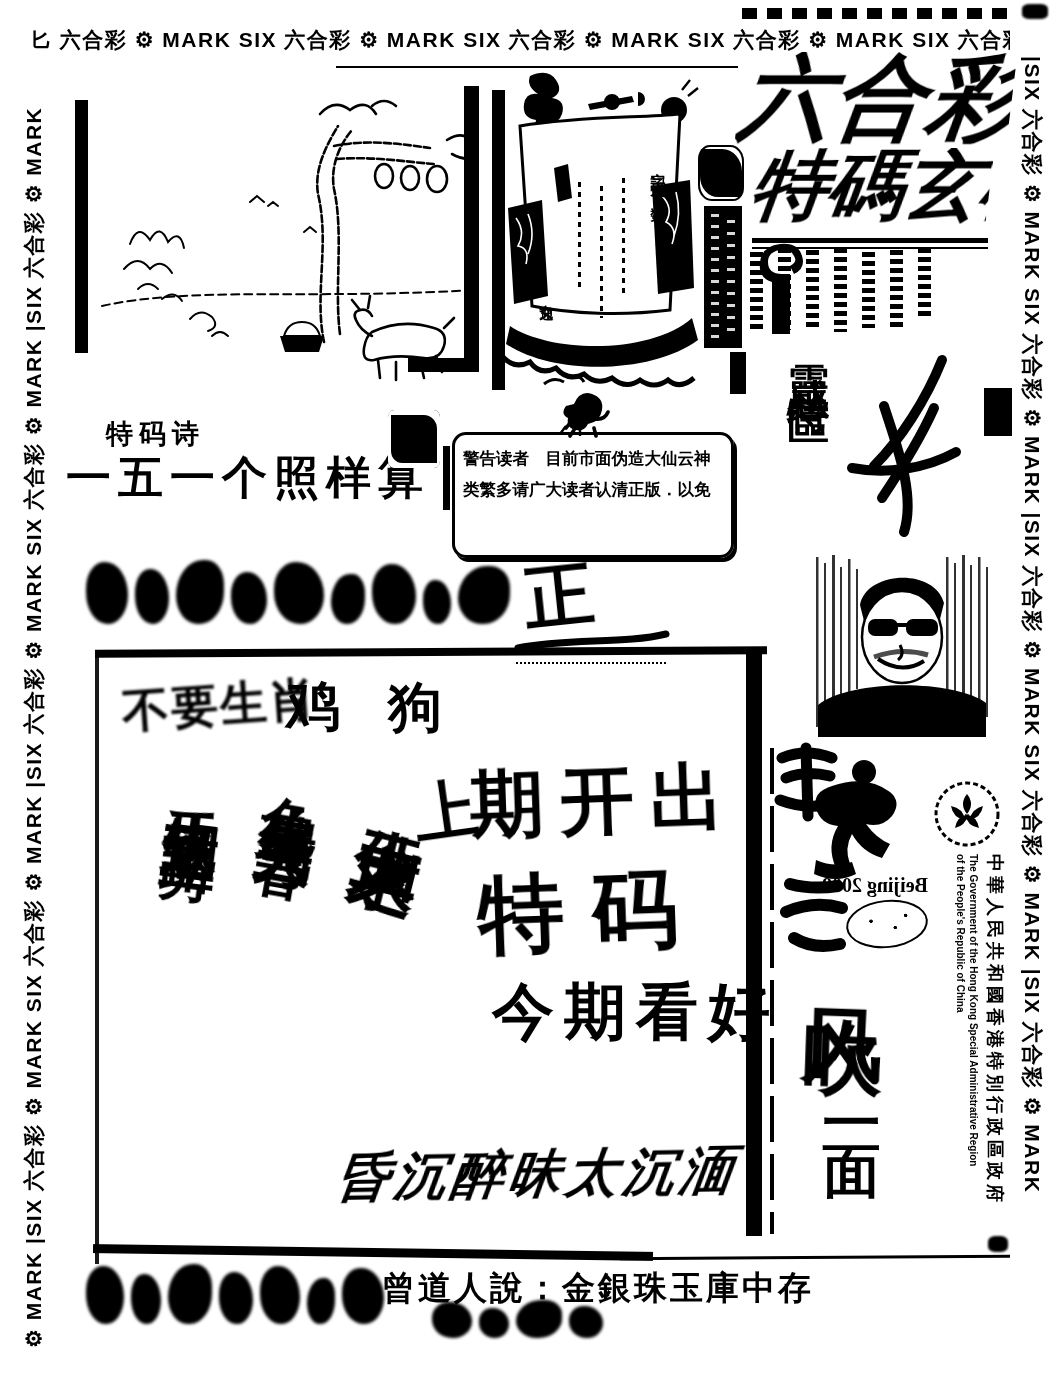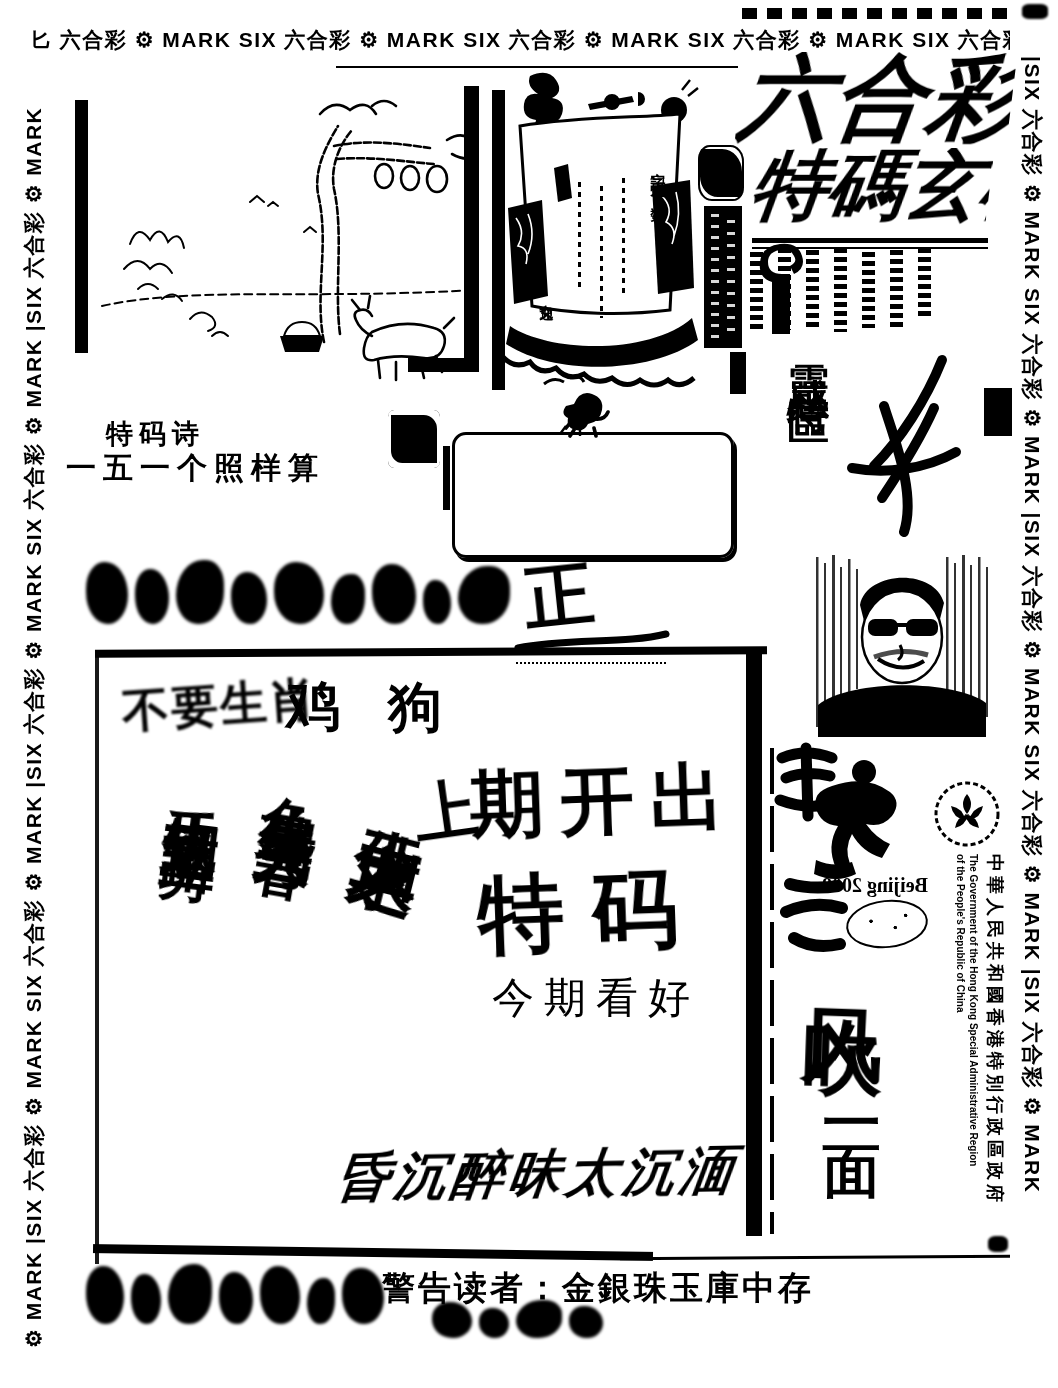--- a/index.html
+++ b/index.html
@@ -150,30 +150,32 @@
     <g stroke="#000" stroke-width="10" stroke-linecap="round" fill="none">
       <path d="M104,12 C88,52 62,92 36,118"></path>
       <path d="M14,120 C46,126 86,122 118,104"></path>
       <path d="M46,58 C58,96 78,146 66,184"></path>
       <path d="M96,60 C80,96 56,132 44,150"></path>
     </g>
   </svg>
   <div class="abs" style="left:984px;top:388px;width:28px;height:48px;background:#000;filter:blur(.5px);"></div>
 
   <div class="abs b900" style="left:106px;top:416px;font-size:27px;letter-spacing:6px;filter:blur(.3px);">特码诗</div>
-  <div class="abs b900 nowrap" style="left:66px;top:448px;font-size:30px;letter-spacing:7px;font-family:'Liberation Serif',serif;filter:blur(.4px);">一五一个照样算</div>
+  <div class="abs b900 nowrap" style="left:66px;top:448px;font-size:45px;letter-spacing:7px;font-family:'Liberation Serif',serif;filter:blur(.4px);">一五一个照样算</div>
   <div class="abs" style="left:388px;top:410px;width:52px;height:58px;background:#000;border-radius:12%;filter:blur(.5px);
               box-shadow:inset 8px -10px 0 -5px #fff, inset -10px 12px 0 -7px #fff;"></div>
 
   <svg class="abs" style="left:560px;top:406px;" width="54" height="32" viewBox="0 0 54 32">
     <path d="M6,22 q10,-14 24,-10 q14,4 18,-6 M14,24 l-4,6 M34,22 l2,8" stroke="#000" stroke-width="3.6" fill="none" stroke-linecap="round"></path>
   </svg>
 
   <div class="abs" style="left:452px;top:432px;width:262px;height:112px;border:3px solid #000;border-radius:14px;
               box-shadow:3px 4px 0 0 #000;padding:8px 6px 0 8px;">
+    <div style="font-size:16.5px;font-weight:700;line-height:1.9;white-space:nowrap;filter:blur(.3px);">警告读者　目前市面伪造大仙云神</div>
+    <div style="font-size:16.5px;font-weight:700;line-height:1.9;white-space:nowrap;filter:blur(.3px);">类繁多请广大读者认清正版．以免</div>
   </div>
   <div class="abs" style="left:443px;top:446px;width:7px;height:64px;background:#000;"></div>
 
   <div class="abs srow" style="left:86px;top:560px;width:470px;height:80px;">
     <span class="smudge" style="width:42px;height:62px;"></span><span class="smudge" style="width:34px;height:55px;"></span><span class="smudge" style="width:48px;height:64px;"></span><span class="smudge" style="width:36px;height:52px;"></span><span class="smudge" style="width:50px;height:62px;"></span><span class="smudge" style="width:34px;height:50px;"></span><span class="smudge" style="width:44px;height:60px;"></span><span class="smudge" style="width:28px;height:44px;"></span><span class="smudge" style="width:52px;height:58px;"></span>
   </div>
   <div class="abs b900 handline" style="left:524px;top:550px;font-size:70px;transform:rotate(-6deg);filter:blur(.4px);">正</div>
   <svg class="abs" style="left:514px;top:628px;" width="156" height="26" viewBox="0 0 156 26">
     <path d="M4,20 C52,10 112,16 152,6" stroke="#000" stroke-width="7" fill="none" stroke-linecap="round"></path>
   </svg>
@@ -189,28 +191,28 @@
   <div class="abs b900 blur05" style="left:286px;top:670px;font-size:54px;">鸡</div>
   <div class="abs b900 blur05" style="left:388px;top:672px;font-size:54px;">狗</div>
 
   <div class="abs vtext b900 handline" style="left:136px;top:762px;height:450px;font-size:56px;letter-spacing:6px;transform:rotate(7deg);filter:blur(.3px);">手执钢到立路旁</div>
   <div class="abs vtext b900 handline" style="left:220px;top:748px;height:500px;font-size:58px;letter-spacing:8px;transform:rotate(10deg);filter:blur(.3px);">兔生瑞气秀三春</div>
   <div class="abs vtext b900 handline" style="left:322px;top:772px;height:360px;font-size:68px;letter-spacing:4px;transform:rotate(14deg);filter:blur(.3px);">大仙玉之求</div>
 
   <div class="abs b900 handline" style="left:414px;top:768px;font-size:64px;transform:rotate(-8deg);filter:blur(.3px);">上</div>
   <div class="abs b900 handline nowrap" style="left:470px;top:752px;font-size:74px;letter-spacing:16px;transform:rotate(-2deg);filter:blur(.3px);">期开出</div>
   <div class="abs b900 handline nowrap" style="left:478px;top:854px;font-size:86px;letter-spacing:28px;transform:rotate(-2deg);filter:blur(.3px);">特码</div>
-  <div class="abs b900 handline nowrap" style="left:492px;top:970px;font-size:42px;letter-spacing:10px;font-weight:400;filter:blur(.3px);text-align:right;">今期看好</div>
+  <div class="abs b900 handline nowrap" style="left:492px;top:970px;font-size:62px;letter-spacing:10px;font-weight:700;filter:blur(.3px);text-align:right;">今期看好</div>
 
   <div class="abs b900 handline nowrap" style="left:338px;top:1140px;font-size:52px;letter-spacing:5px;font-style:italic;transform:skewX(-8deg) rotate(-1deg);filter:blur(.5px);">昏沉醉昧太沉湎</div>
 
   <div class="abs srow" style="left:86px;top:1264px;width:310px;height:70px;">
     <span class="smudge" style="width:38px;height:58px;"></span><span class="smudge" style="width:30px;height:50px;"></span><span class="smudge" style="width:44px;height:60px;"></span><span class="smudge" style="width:34px;height:52px;"></span><span class="smudge" style="width:40px;height:58px;"></span><span class="smudge" style="width:28px;height:46px;"></span><span class="smudge" style="width:42px;height:56px;"></span>
   </div>
-  <div class="abs b900 nowrap" style="left:382px;top:1266px;font-size:33px;letter-spacing:3px;filter:blur(.4px);">警告读者：金銀珠玉庫中存</div>
+  <div class="abs b900 nowrap" style="left:382px;top:1266px;font-size:33px;letter-spacing:3px;filter:blur(.4px);">曾道人說：金銀珠玉庫中存</div>
   <div class="abs srow" style="left:432px;top:1300px;width:230px;height:44px;">
     <span class="smudge" style="width:40px;height:36px;"></span><span class="smudge" style="width:30px;height:30px;"></span><span class="smudge" style="width:46px;height:38px;"></span><span class="smudge" style="width:34px;height:32px;"></span>
   </div>
 
   <svg class="abs" style="left:810px;top:553px;" width="184" height="184" viewBox="0 0 184 184">
     <g fill="#000" opacity="0.8">
       <rect x="6" y="4" width="2.5" height="170"></rect>
         <rect x="14" y="10" width="2" height="160"></rect>
         <rect x="22" y="2" width="3" height="176"></rect>
         <rect x="30" y="14" width="2" height="150"></rect>

